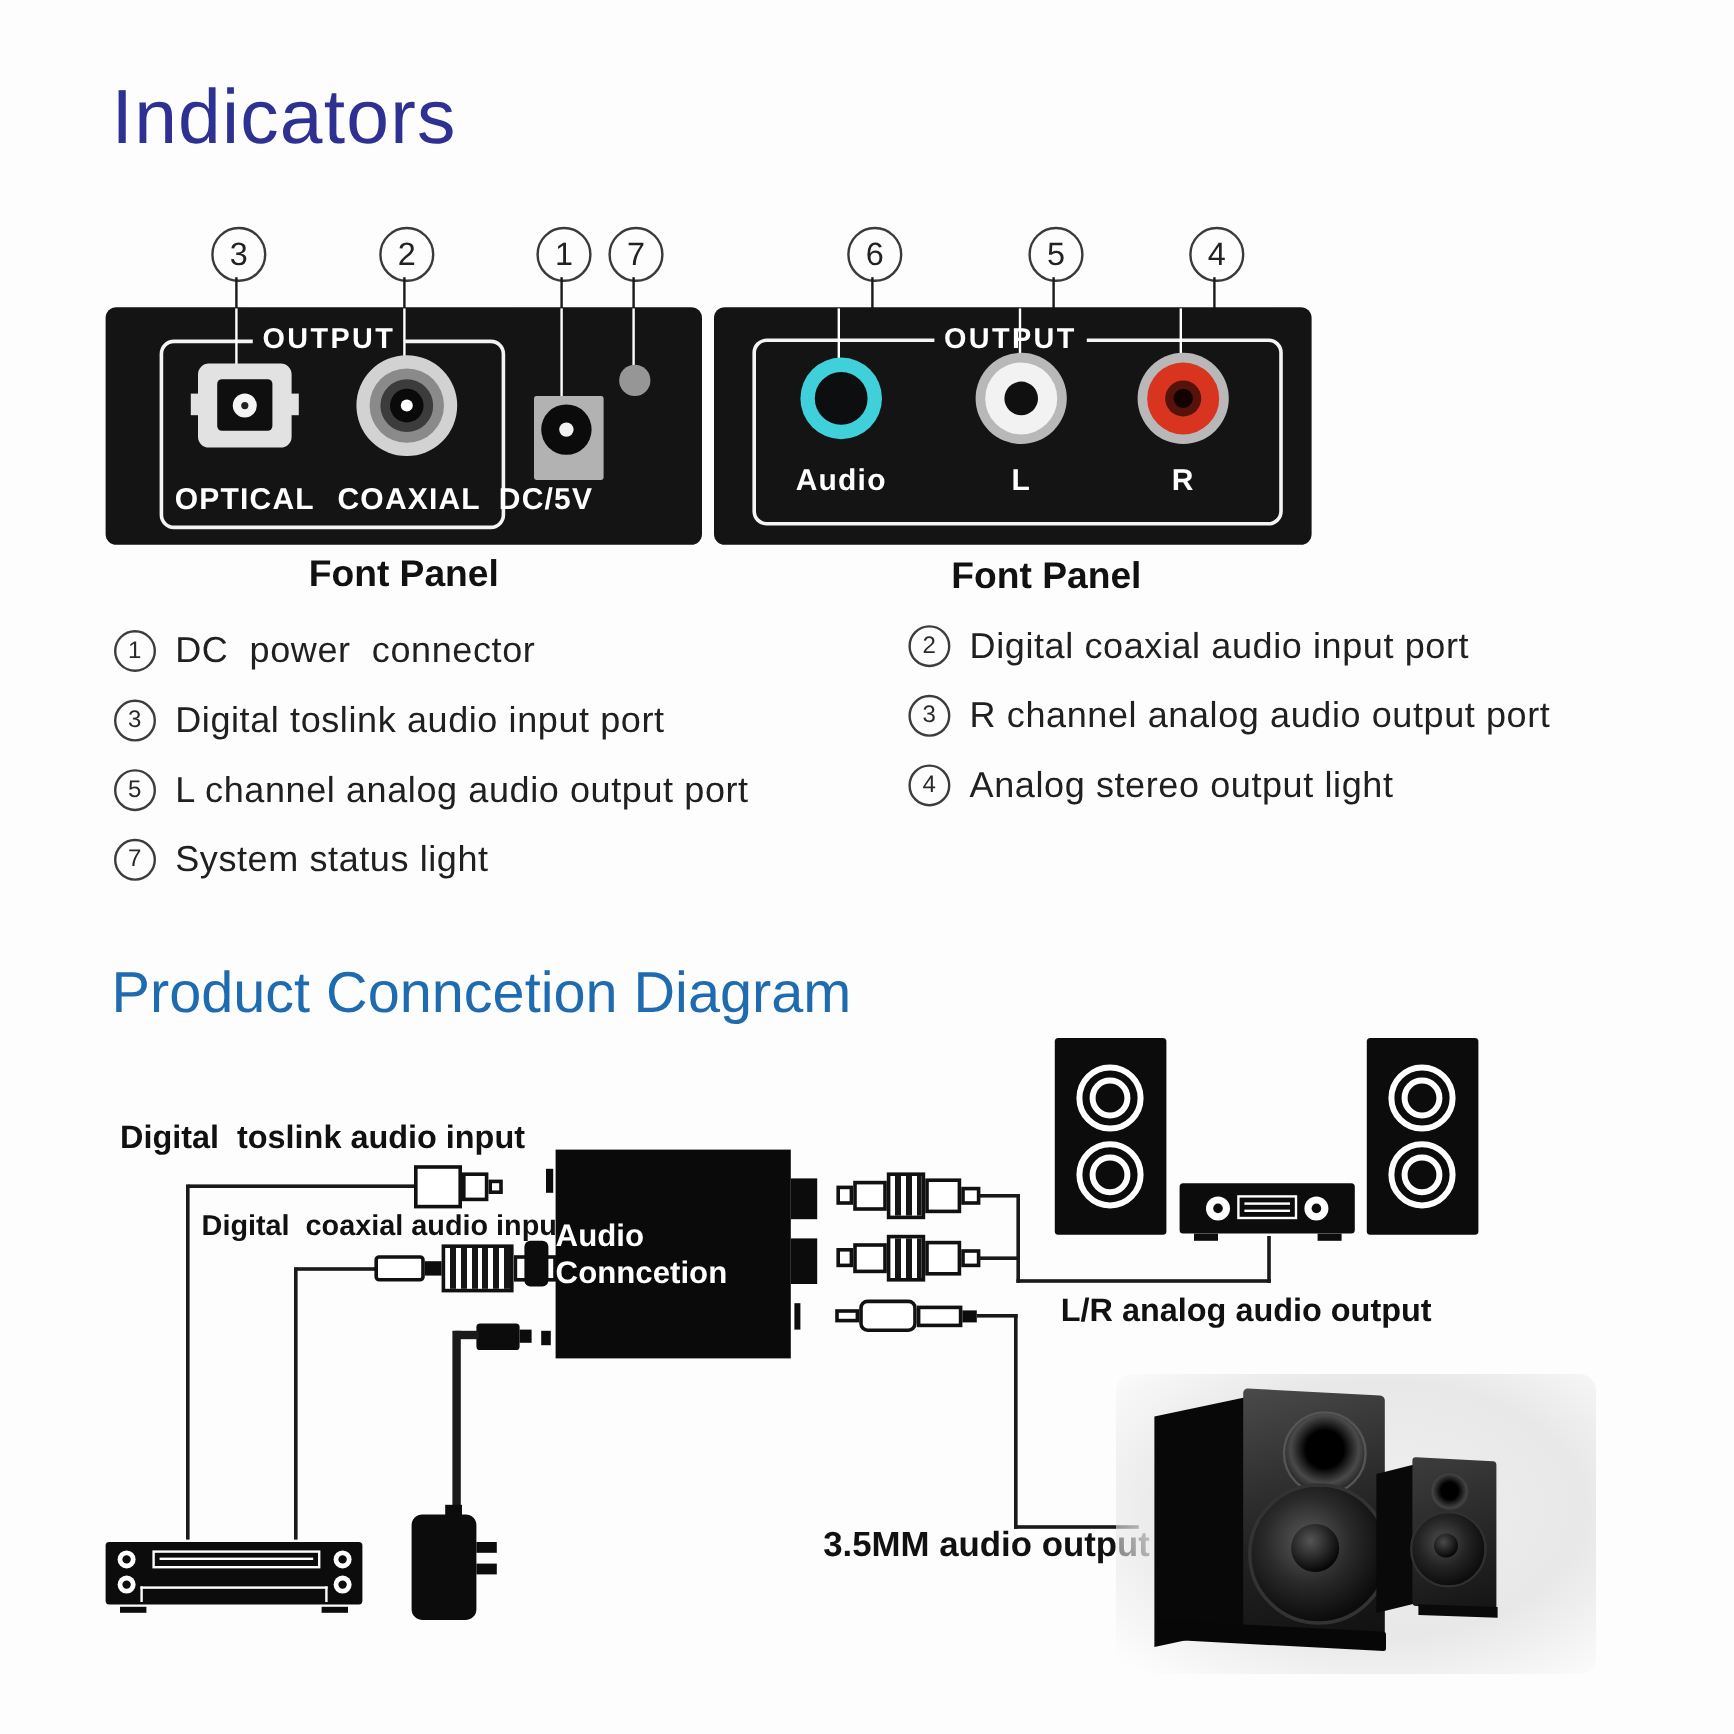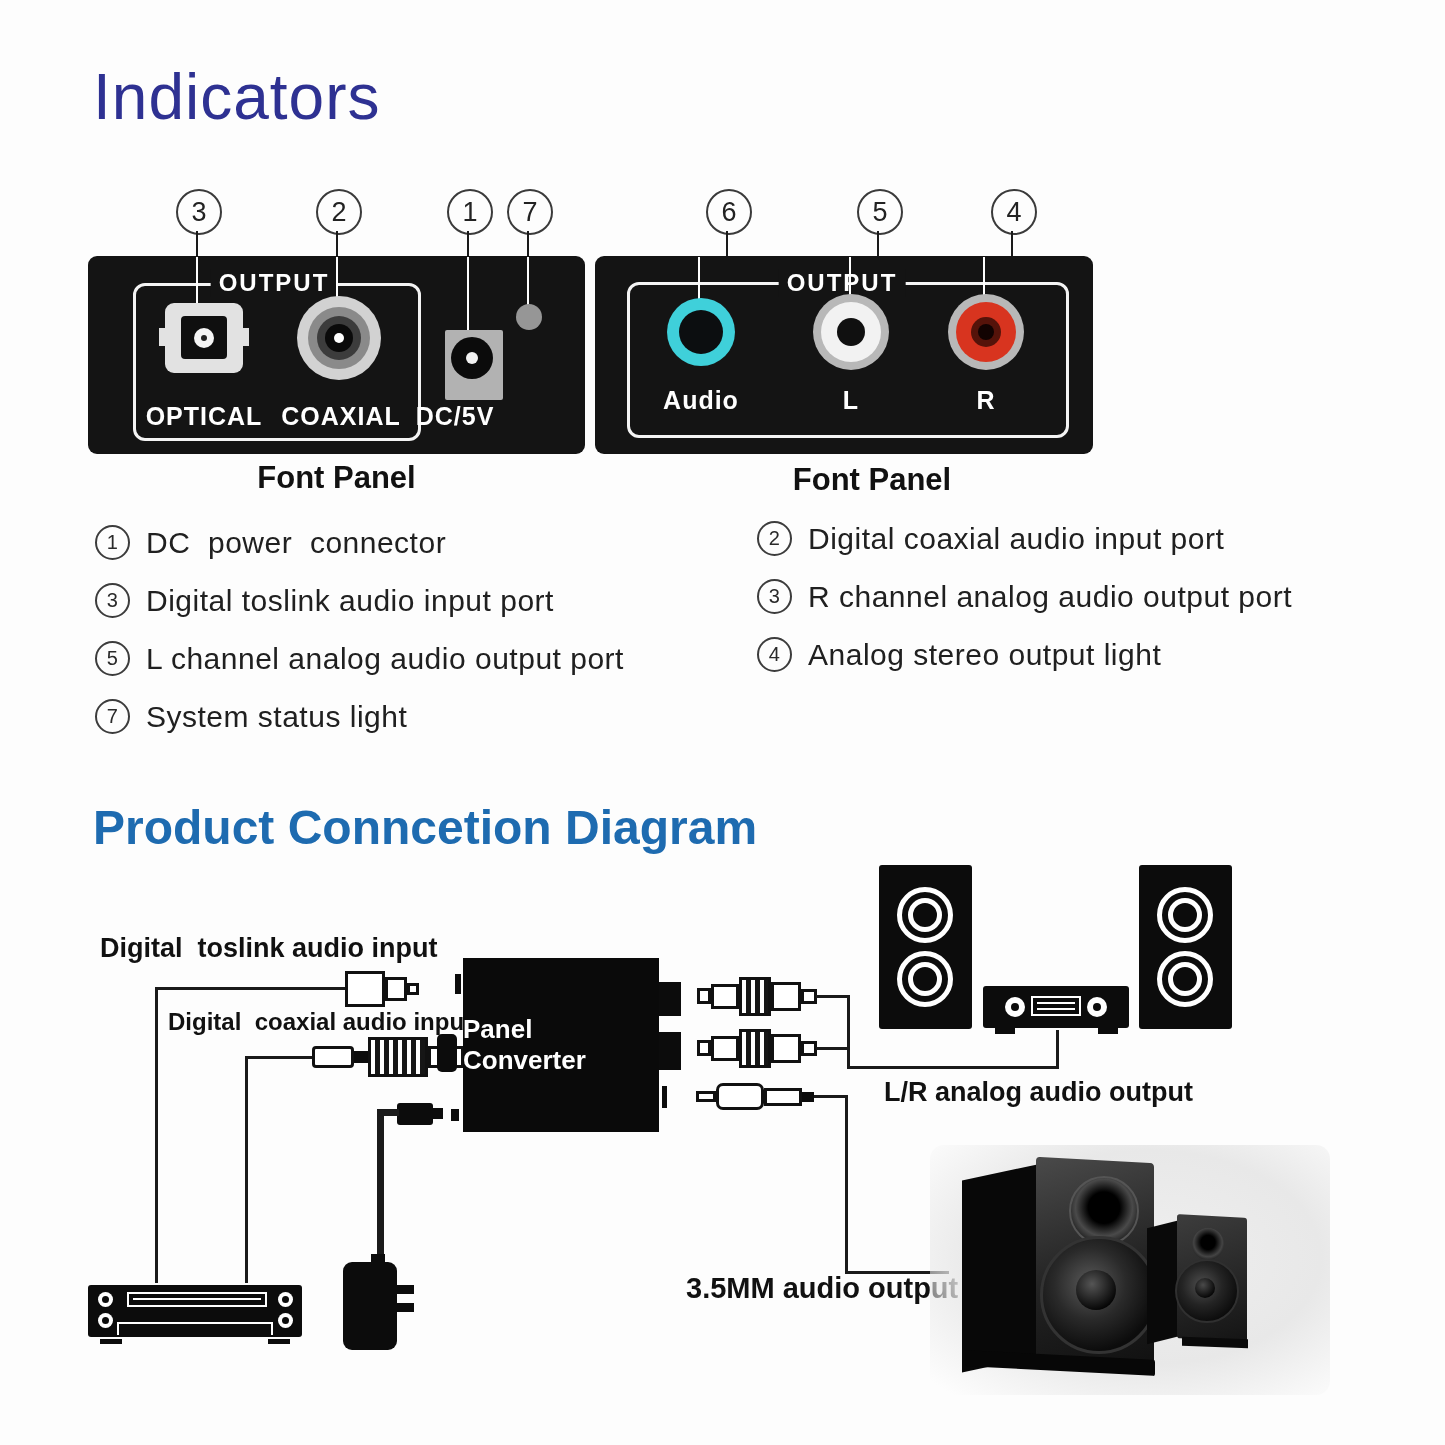--- a/index.html
+++ b/index.html
@@ -4,21 +4,21 @@
 <style>
   html,body{margin:0;padding:0;background:#ffffff;}
   .canvas{
     position:relative;width:1445px;height:1445px;background:#fdfdfd;
     font-family:"Liberation Sans", sans-serif;color:#1c1c1c;overflow:hidden;
   }
   .abs{position:absolute;}
   .ln{position:absolute;background:#1a1a1a;}
   .wln{position:absolute;background:#ffffff;}
   .h1{position:absolute;font-weight:normal;font-size:64px;letter-spacing:1px;}
-  .h2{position:absolute;font-weight:bold;font-size:48px;letter-spacing:0px;}
+  .h2{position:absolute;font-weight:normal;font-size:48px;letter-spacing:0px;}
   .callout{
     position:absolute;width:42px;height:42px;border:2px solid #3a3a3a;border-radius:50%;
     display:flex;align-items:center;justify-content:center;font-size:27px;color:#222;background:#fdfdfd;
   }
   .panel{position:absolute;background:#141414;border-radius:9px;}
   .pframe{position:absolute;border:3px solid #f4f4f4;border-radius:12px;}
   .ptag{position:absolute;color:#fff;font-weight:bold;font-size:24px;letter-spacing:2px;background:#141414;padding:0 8px;transform:translateX(-50%);}
   .plabel{position:absolute;color:#fff;font-weight:bold;font-size:25px;letter-spacing:1px;text-align:center;}
   .caption{position:absolute;font-weight:bold;font-size:31px;color:#111;text-align:center;}
   .legend-item{position:absolute;display:flex;align-items:center;gap:16px;font-size:30px;color:#202020;letter-spacing:0.5px;}
@@ -161,21 +161,21 @@
   <div class="outl" style="left:385px;top:977px;width:22px;height:24px;"></div>
   <div class="outl" style="left:407px;top:983px;width:12px;height:12px;"></div>
 
   <div class="outl" style="left:312px;top:1046px;width:42px;height:22px;border-radius:4px;"></div>
   <div class="blk" style="left:354px;top:1051px;width:14px;height:12px;"></div>
   <div class="rib" style="left:368px;top:1037px;width:60px;height:40px;"></div>
   <div class="outl" style="left:428px;top:1046px;width:36px;height:22px;"></div>
   <div class="blk" style="left:464px;top:1051px;width:12px;height:12px;"></div>
 
   <div class="abs" style="left:463px;top:958px;width:196px;height:174px;background:#0a0a0a;display:flex;align-items:center;justify-content:center;">
-    <span style="color:#fff;font-weight:bold;font-size:26px;">Panel Converter</span>
+    <span style="color:#fff;font-weight:bold;font-size:26px;">Audio Conncetion</span>
   </div>
   <div class="blk" style="left:455px;top:974px;width:6px;height:20px;"></div>
   <div class="blk" style="left:437px;top:1034px;width:20px;height:38px;border-radius:5px;"></div>
   <div class="blk" style="left:659px;top:982px;width:22px;height:34px;"></div>
   <div class="blk" style="left:659px;top:1032px;width:22px;height:38px;"></div>
   <div class="blk" style="left:662px;top:1086px;width:5px;height:22px;"></div>
   <div class="blk" style="left:451px;top:1109px;width:8px;height:12px;"></div>
 
   <div class="outl" style="left:697px;top:988px;width:14px;height:16px;"></div>
   <div class="outl" style="left:711px;top:984px;width:28px;height:25px;"></div>

